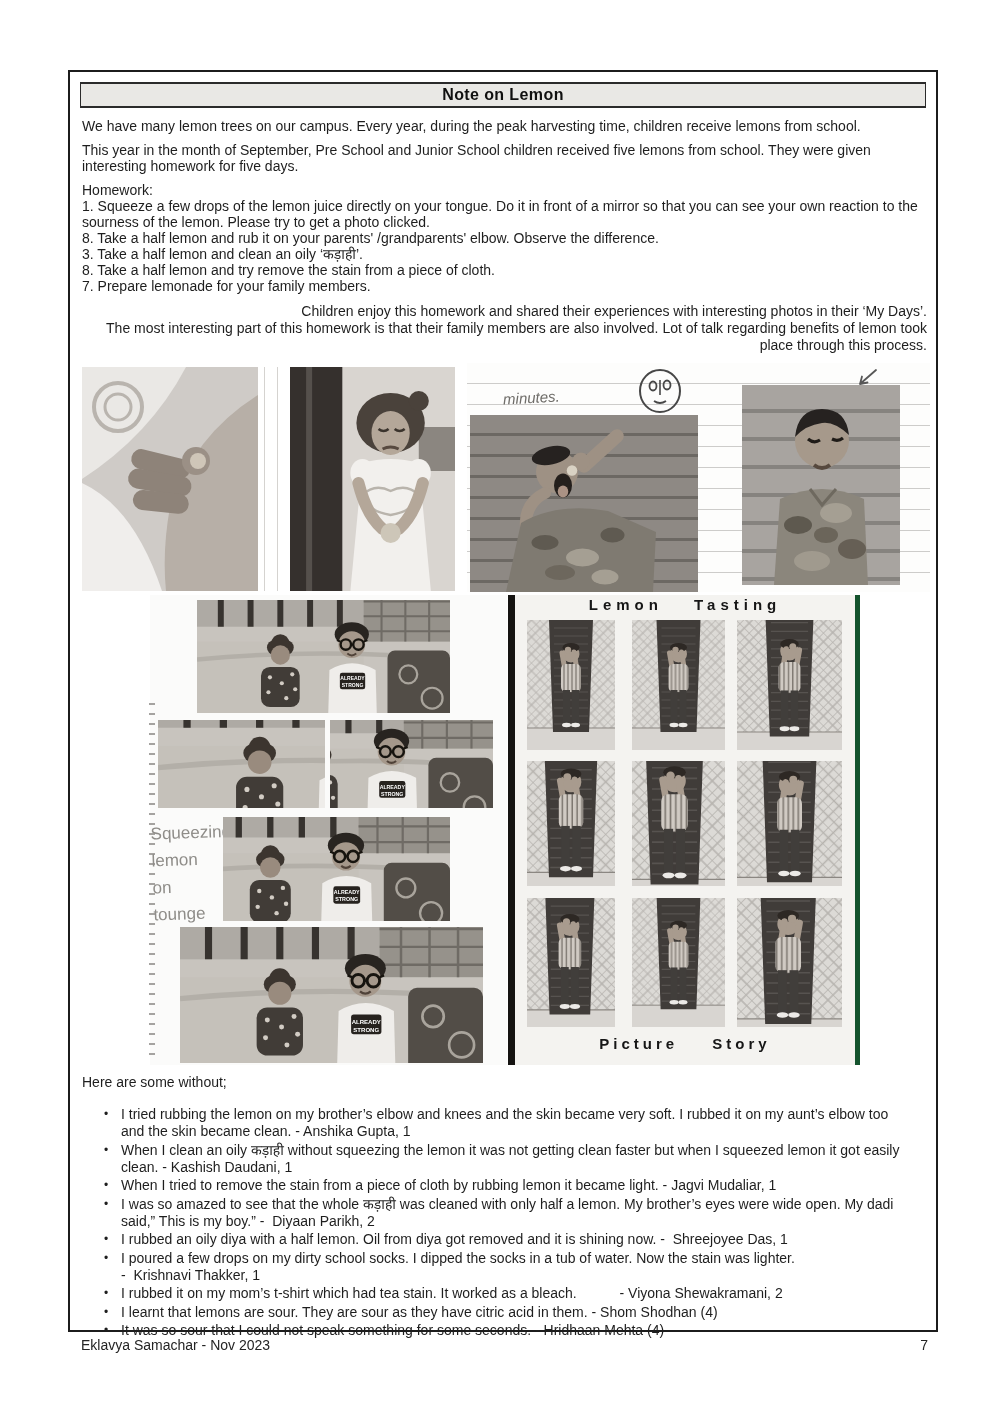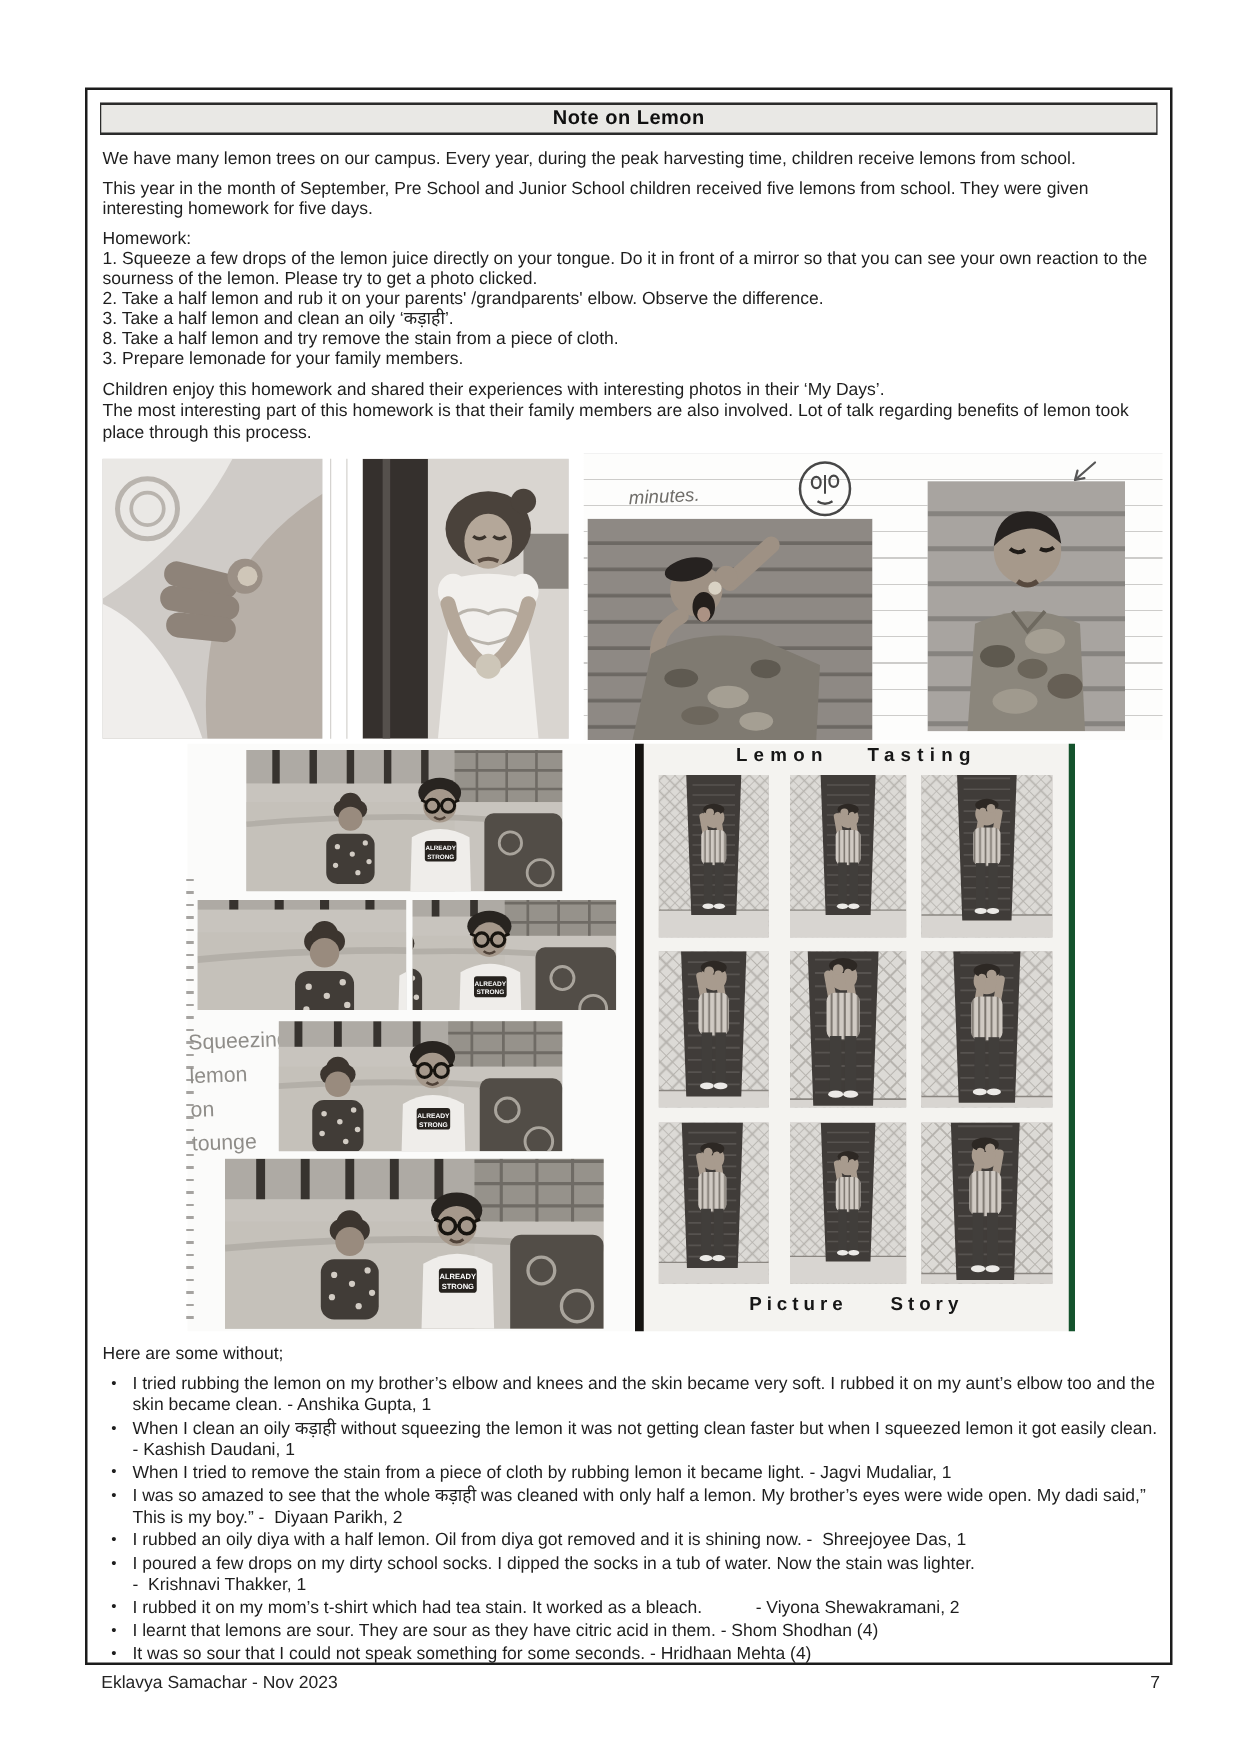--- a/index.html
+++ b/index.html
@@ -5,21 +5,21 @@
   html,body{margin:0;padding:0;background:#ffffff;}
   .page{position:relative;width:976px;height:1401px;background:#ffffff;
         font-family:"Liberation Sans","DejaVu Sans",sans-serif;color:#1e1e1e;overflow:hidden;}
   .frame{position:absolute;left:68px;top:70px;width:866px;height:1258px;border:2px solid #1c1c1c;}
   .titlebar{position:absolute;left:10px;right:10px;top:10px;height:22px;background:#e9e8e5;
             border:2px solid #2b2b2b;border-left-width:1px;border-right-width:1px;
             text-align:center;line-height:22px;font-size:16px;font-weight:bold;letter-spacing:.4px;color:#101010;}
   .texttop{position:absolute;left:12px;right:9px;top:46px;font-size:14px;line-height:16px;}
   .texttop p{margin:0 0 8px 0;}
   .texttop .hwblock{margin:0 0 9px 0;}
-  .closing{line-height:17px;white-space:pre-wrap;margin:0;}
+  .closing{line-height:17px;white-space:pre-wrap;margin:0;text-align:right;}
   .prewrap{white-space:pre-wrap;}
   
   .photos1{position:absolute;left:12px;top:291px;right:6px;height:229px;}
   .photos2{position:absolute;left:12px;top:523px;right:6px;height:470px;}
   .ph{position:absolute;overflow:hidden;background:#d8d6d3;}
   .ph svg{display:block;width:100%;height:100%;}
   .gaplines{position:absolute;left:182px;top:4px;width:12px;height:224px;
             border-left:1px solid #d5d3d0;border-right:1px solid #d5d3d0;}
   .notebook{position:absolute;left:385px;right:0;top:0;height:229px;
             background:repeating-linear-gradient(180deg,#fdfdfc 0 20px,#cdccca 20px 21px);}
@@ -33,21 +33,21 @@
               border-left:7px solid #151311;border-right:5px solid #14532d;}
   .marker-title{position:absolute;top:1px;left:0;right:0;text-align:center;font-weight:bold;
                 font-size:15px;letter-spacing:5px;word-spacing:22px;color:#161616;}
   .marker-caption{position:absolute;top:440px;left:0;right:0;text-align:center;font-weight:bold;
                   font-size:15px;letter-spacing:4px;word-spacing:26px;color:#161616;}
   .cell{position:absolute;overflow:hidden;background:#c9c6c2;}
   .cell svg{display:block;width:100%;height:100%;}
   
   .sharings{position:absolute;left:12px;right:9px;top:1002px;font-size:14px;}
   .sharings .intro{margin:0 0 7px 0;line-height:17px;}
-  .sharings ul{margin:0;padding:0;list-style:none;}
+  .sharings ul{margin:15px;padding:0;list-style:none;}
   .sharings li{position:relative;padding-left:24px;margin:0 0 1.5px 0;line-height:17px;}
   .sharings li::before{content:"•";position:absolute;left:7px;top:0;font-size:12px;color:#1e1e1e;}
   .footer{position:absolute;left:68px;top:1337px;width:870px;display:flex;
           justify-content:space-between;font-size:14px;color:#242424;
           padding:0;box-sizing:border-box;}
   .footer .fl{padding-left:13px;}
   .footer .fr{padding-right:10px;}
 </style>
 </head>
 <body>
@@ -125,24 +125,24 @@
     <div class="titlebar">
       <span>Note on Lemon</span>
     </div>
 
     <div class="texttop">
       <p>We have many lemon trees on our campus. Every year, during the peak harvesting time, children receive lemons from school.</p>
       <p>This year in the month of September, Pre School and Junior School children received five lemons from school. They were given interesting homework for five days.</p>
       <div class="hwblock">
         <div>Homework:</div>
         <div>1. Squeeze a few drops of the lemon juice directly on your tongue. Do it in front of a mirror so that you can see your own reaction to the sourness of the lemon. Please try to get a photo clicked.</div>
-        <div>2. Take a half lemon and rub it on your parents' /grandparents' elbow. Observe the difference.</div>
+        <div>8. Take a half lemon and rub it on your parents' /grandparents' elbow. Observe the difference.</div>
         <div>3. Take a half lemon and clean an oily ‘कड़ाही’.</div>
         <div>8. Take a half lemon and try remove the stain from a piece of cloth.</div>
-        <div>3. Prepare lemonade for your family members.</div>
+        <div>7. Prepare lemonade for your family members.</div>
       </div>
       <p class="closing">Children enjoy this homework and shared their experiences with interesting photos in their ‘My Days’.
 The most interesting part of this homework is that their family members are also involved. Lot of talk regarding benefits of lemon took place through this process.</p>
     </div>
 
     <div class="photos1">
       <div class="ph" style="left:0;top:4px;width:176px;height:224px;">
         <svg viewBox="0 0 88 112" preserveAspectRatio="none">
           <rect width="88" height="112" fill="#cfcbc7"></rect>
           <path d="M0 0H52Q34 34 0 56Z" fill="#eae8e5"></path>

